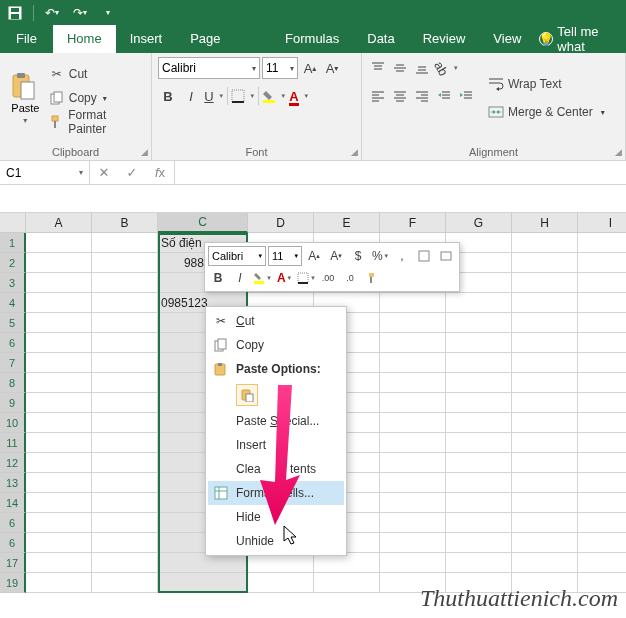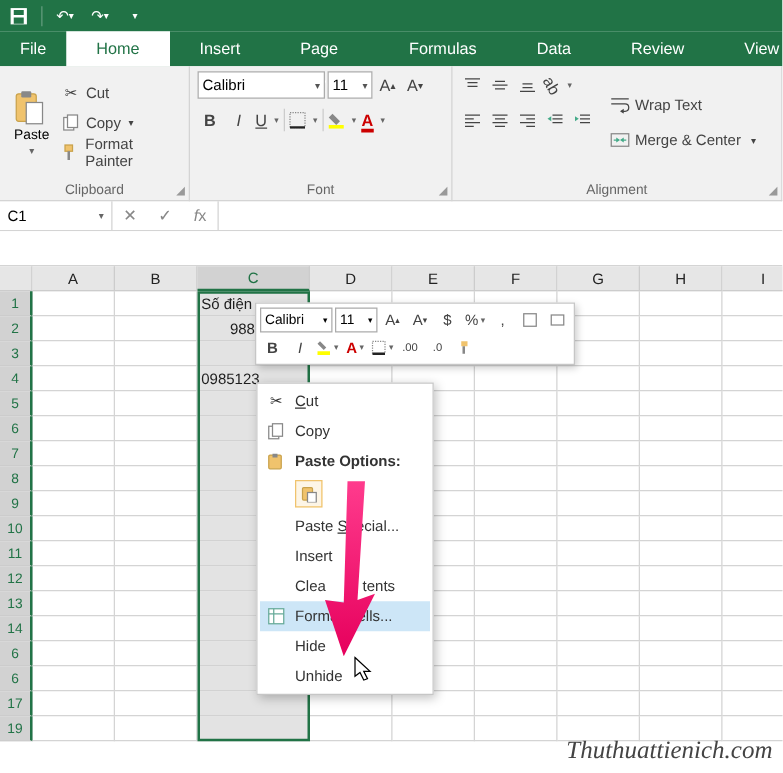--- a/index.html
+++ b/index.html
@@ -6,21 +6,21 @@
 body { background: #fff; width: 626px; height: 618px; overflow: hidden; user-select: none; font-size: 12px; }
 
 
 .titlebar { height: 25px; background: #217346; display: flex; align-items: center; padding: 0 5px; gap: 8px; }
 .titlebar .qat-btn { width: 20px; height: 20px; display: flex; align-items: center; justify-content: center; color: #fff; }
 .titlebar .qat-sep { height: 16px; width: 1px; background: rgba(255,255,255,0.3); }
 .qat-dd { color: #fff; font-size: 8px; }
 
 
 .tabbar { height: 28px; background: #217346; display: flex; align-items: flex-end; }
-.tab { padding: 0 24px; height: 28px; line-height: 28px; color: #fff; font-size: 13px; }
+.tab { padding: 0 14px; height: 28px; line-height: 28px; color: #fff; font-size: 13px; }
 .tab.file { padding: 0 16px; }
 .tab.active { background: #fff; color: #217346; }
 .tell-me { display: flex; align-items: center; color: #fff; font-size: 13px; height: 28px; padding: 0 4px; gap: 4px; }
 .bulb { width: 14px; height: 14px; border-radius: 50%; border: 1px solid #fff; display: flex; align-items: center; justify-content: center; }
 
 
 .ribbon { height: 108px; background: #f1f1f1; border-bottom: 1px solid #d4d4d4; display: flex; }
 .group { border-right: 1px solid #d4d4d4; height: 108px; display: flex; flex-direction: column; }
 .group-body { flex: 1; display: flex; padding: 4px 6px; gap: 4px; }
 .group-label { height: 18px; font-size: 11px; color: #666; text-align: center; line-height: 14px; display: flex; justify-content: center; align-items: center; position: relative; }
@@ -84,21 +84,21 @@
 .ctx-paste-opt .pob { width: 22px; height: 22px; border: 1px solid #f0c36d; background: #fdf5e6; display: flex; align-items: center; justify-content: center; }
 .under { text-decoration: underline; }
 
 
 .arrow-ann { position: absolute; pointer-events: none; }
 
 
 .cursor { position: absolute; pointer-events: none; }
 
 
-.watermark { position: absolute; bottom: 6px; right: 8px; font-style: italic; font-family: "Times New Roman", serif; font-size: 20px; color: #444; }
+.watermark { position: absolute; bottom: 6px; right: 8px; font-style: italic; font-family: "Times New Roman", serif; font-size: 24px; color: #444; }
 </style>
 </head>
 <body>
 
 <div class="titlebar">
   <div class="qat-btn">
     <svg width="14" height="14" viewBox="0 0 14 14">
         <rect x="1" y="1" width="12" height="12" fill="#fff" stroke="#fff"></rect>
         <rect x="3" y="2" width="8" height="4" fill="#217346"></rect>
         <rect x="3" y="8" width="8" height="5" fill="#217346"></rect>

